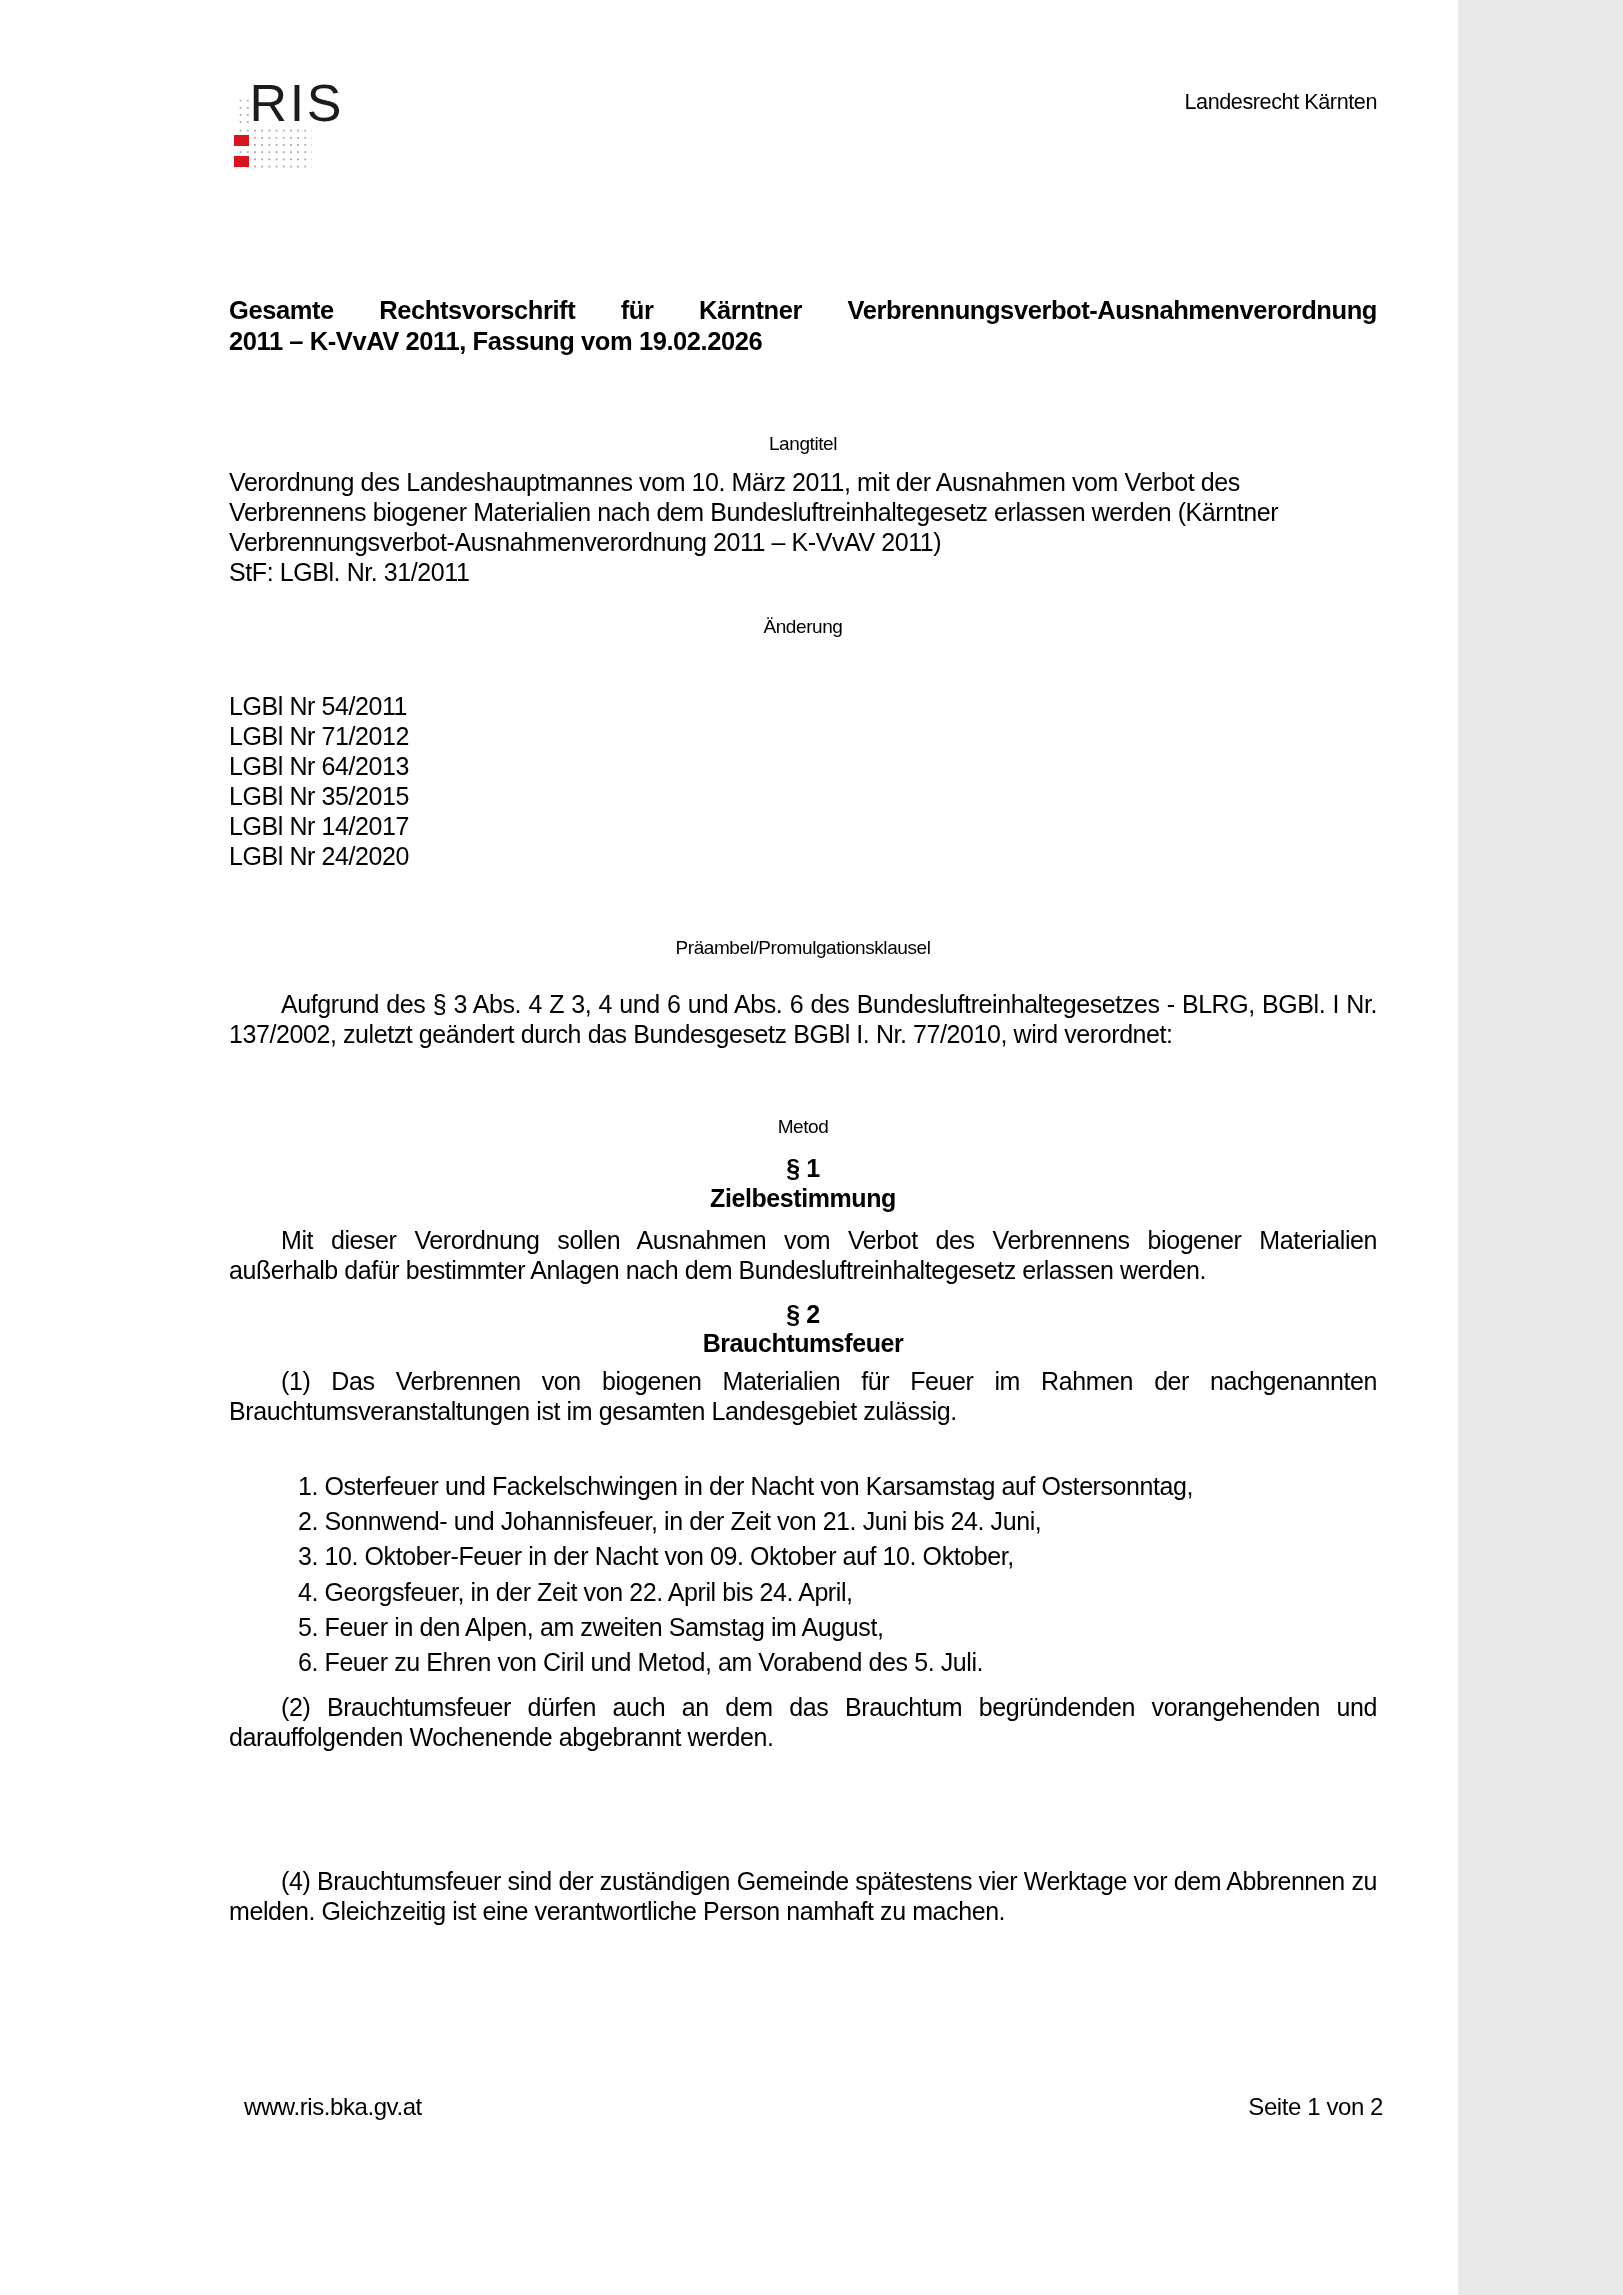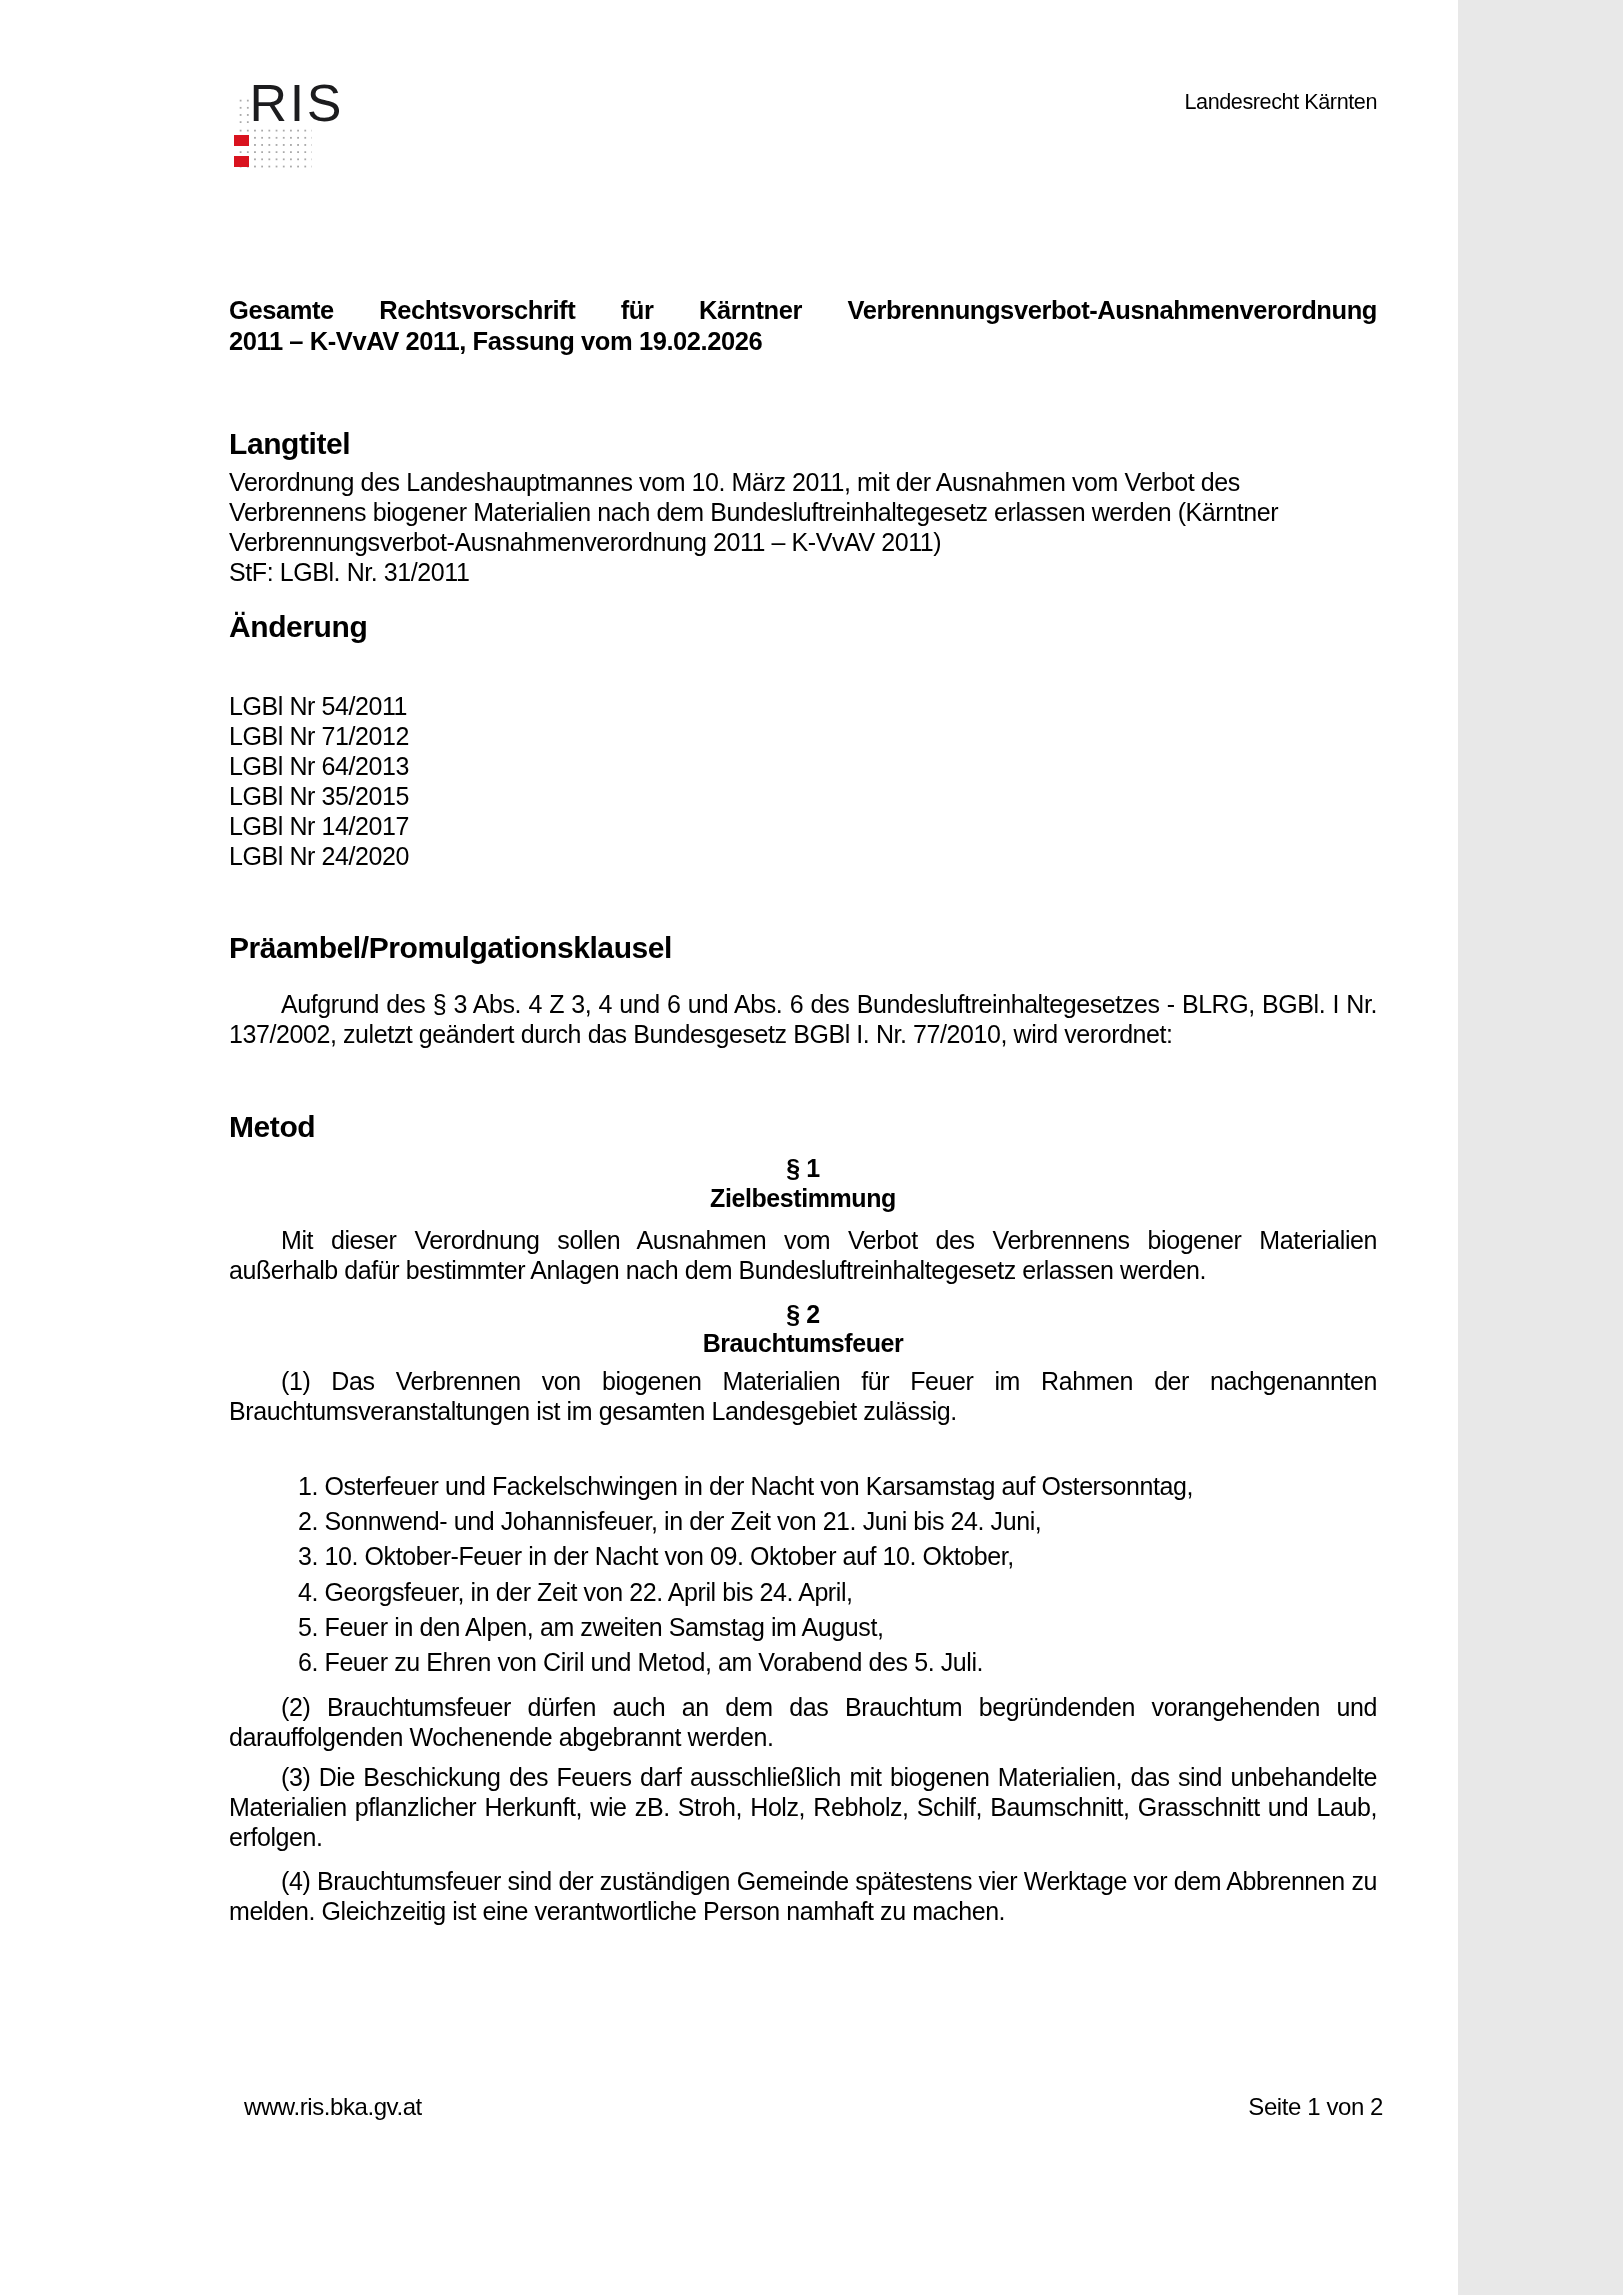--- a/index.html
+++ b/index.html
@@ -30,21 +30,21 @@
   .dots-main{left:6.5px;top:46px;width:75px;height:43px;}
   .redsq{position:absolute;width:15px;height:11px;background:#d9131f;}
   .redsq-1{left:3.9px;top:54px;}
   .redsq-2{left:3.9px;top:75px;}
 
   
   .doc-title{top:295px;font-weight:bold;font-size:25.5px;line-height:31px;}
   .doc-title .l1{text-align:justify;text-align-last:justify;}
 
   
-  .h1{font-weight:bold;font-size:30px;line-height:30px;}
+  .h1{font-weight:normal;font-size:19px;line-height:30px;text-align:center;}
 
   
   .body-txt{font-size:25px;line-height:30px;}
   .just{text-align:justify;}
   .ind{text-indent:52px;}
   .par-head{font-weight:bold;font-size:25px;line-height:29px;text-align:center;}
 
   .list-plain div{line-height:30px;}
   .num-list div{padding-left:69px;line-height:30px;margin-bottom:5.2px;}
 
@@ -101,21 +101,20 @@
   <div class="abs col body-txt num-list" style="top:1471px;">
     <div>1. Osterfeuer und Fackelschwingen in der Nacht von Karsamstag auf Ostersonntag,</div>
     <div>2. Sonnwend- und Johannisfeuer, in der Zeit von 21. Juni bis 24. Juni,</div>
     <div>3. 10. Oktober-Feuer in der Nacht von 09. Oktober auf 10. Oktober,</div>
     <div>4. Georgsfeuer, in der Zeit von 22. April bis 24. April,</div>
     <div>5. Feuer in den Alpen, am zweiten Samstag im August,</div>
     <div>6. Feuer zu Ehren von Ciril und Metod, am Vorabend des 5. Juli.</div>
   </div>
 
   <div class="abs col body-txt just ind" style="top:1692px;">(2) Brauchtumsfeuer dürfen auch an dem das Brauchtum begründenden vorangehenden und darauffolgenden Wochenende abgebrannt werden.</div>
-  <div class="abs col body-txt just ind" style="top:1762px;">(3) Die Beschickung des Feuers darf ausschließlich mit biogenen Materialien, das sind unbehandelte Materialien pflanzlicher Herkunft, wie zB. Stroh, Holz, Rebholz, Schilf, Baumschnitt, Grasschnitt und Laub, erfolgen.</div>
   <div class="abs col body-txt just ind" style="top:1866px;">(4) Brauchtumsfeuer sind der zuständigen Gemeinde spätestens vier Werktage vor dem Abbrennen zu melden. Gleichzeitig ist eine verantwortliche Person namhaft zu machen.</div>
 
   <div class="abs footer" style="left:244px;">
     <span>www.ris.bka.gv.at</span>
     <span>Seite 1 von 2</span>
   </div>
 
 </div>
 
 

